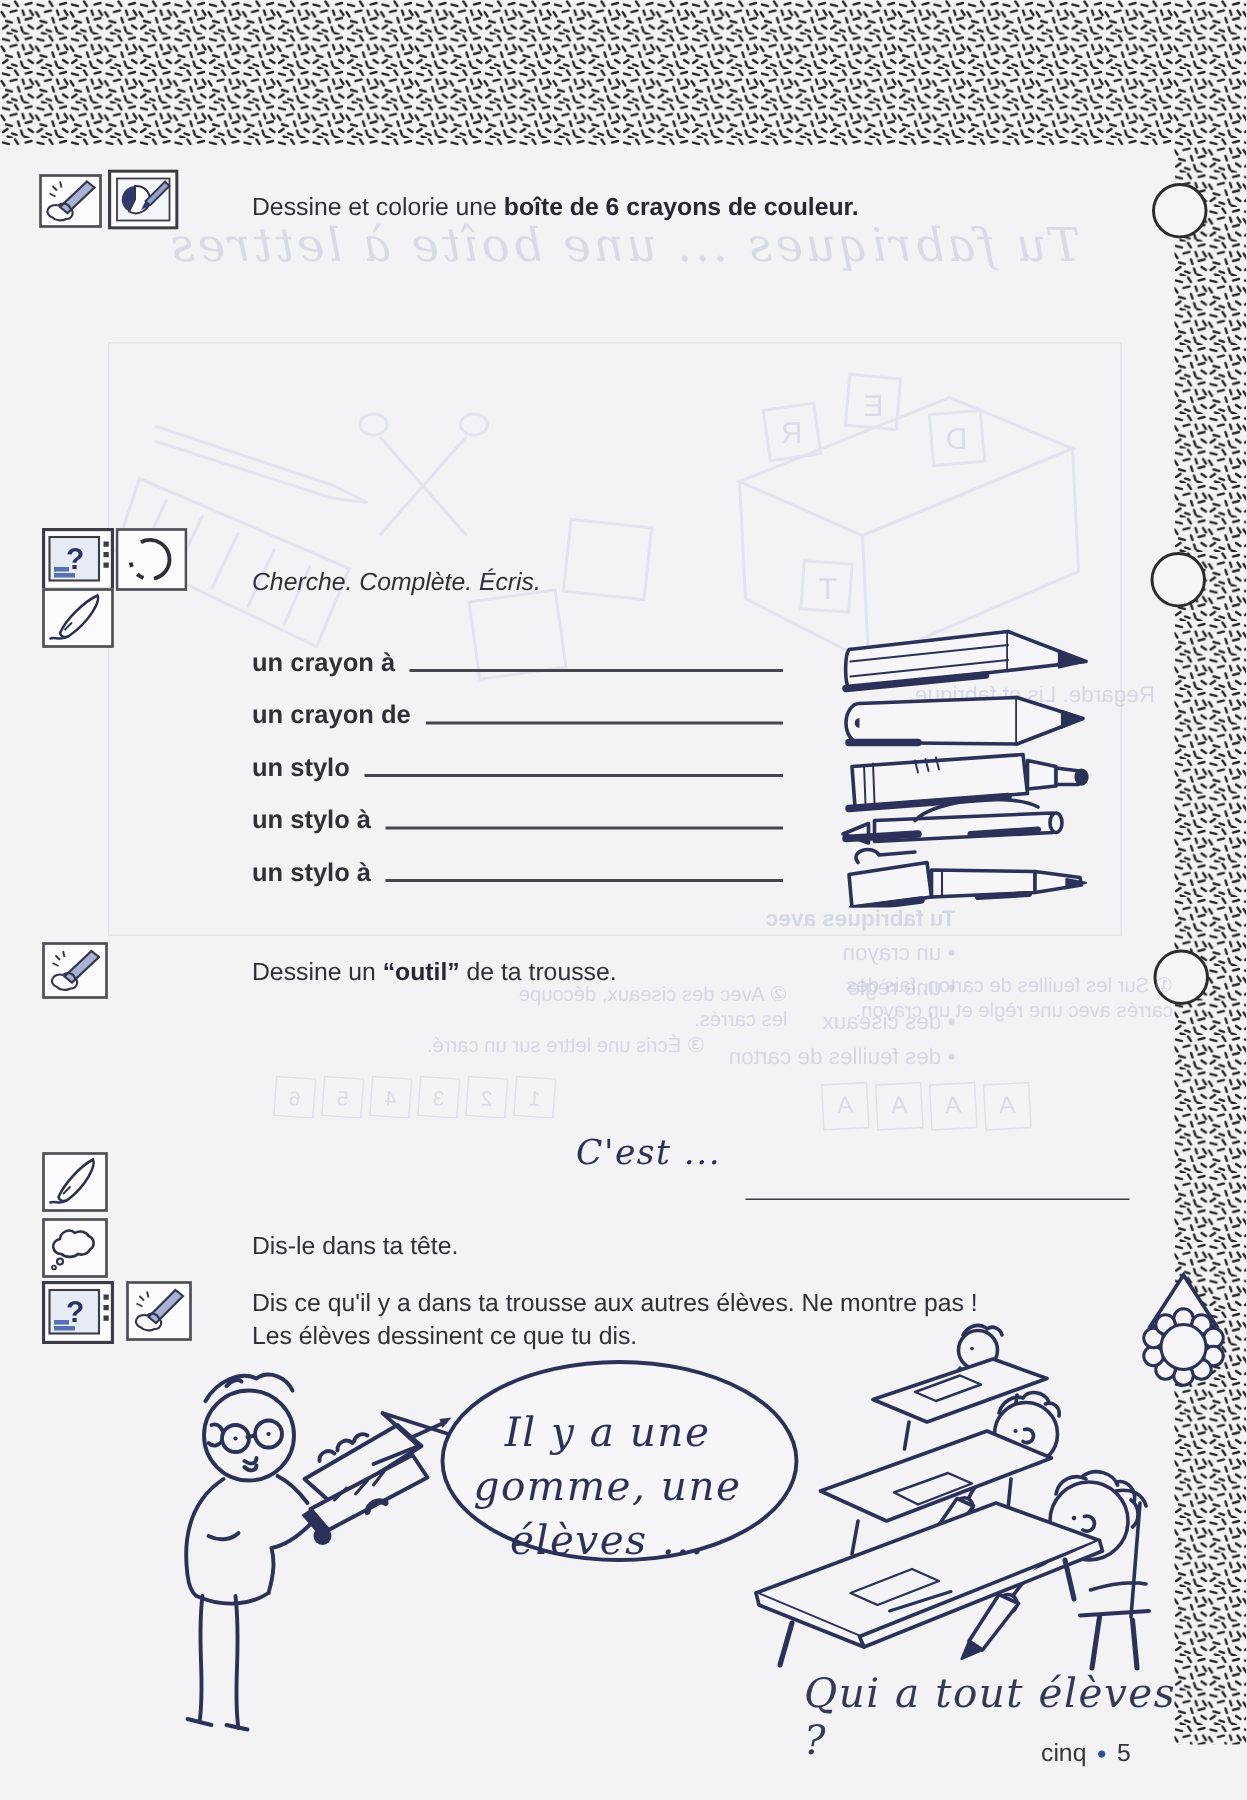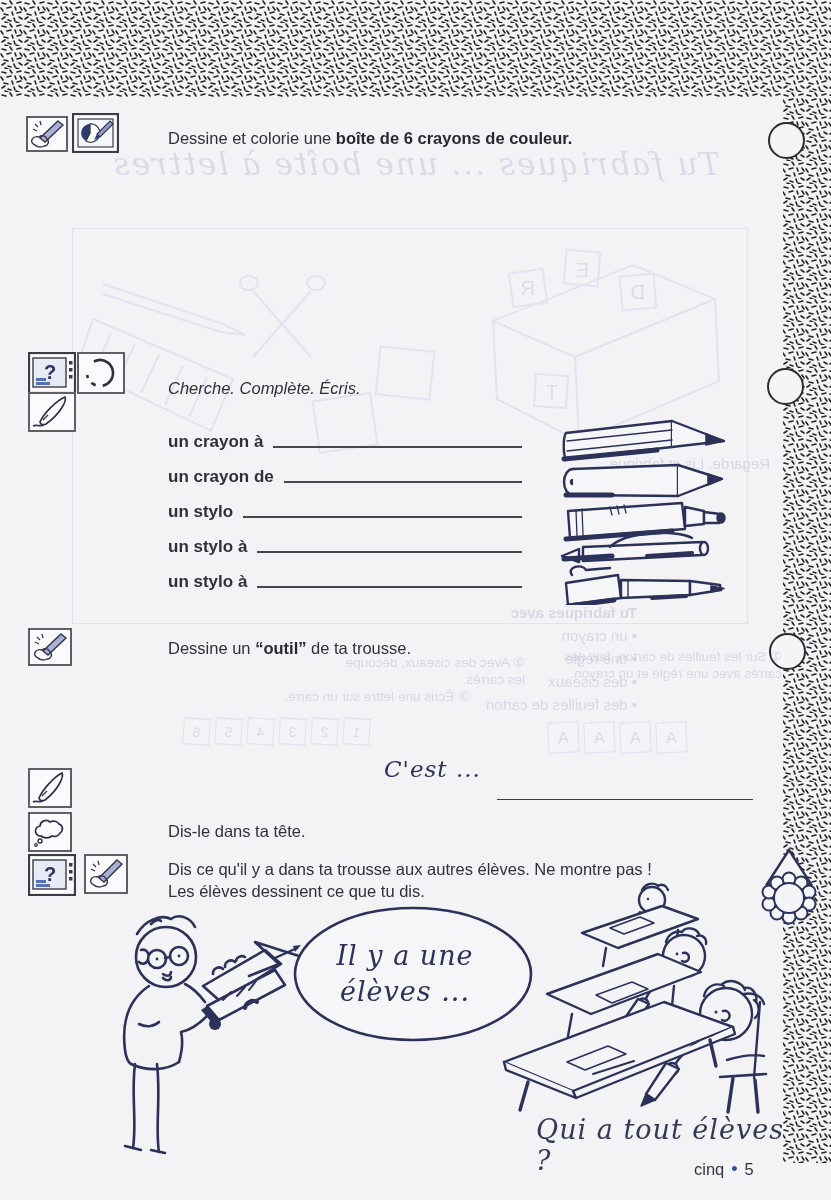--- a/index.html
+++ b/index.html
@@ -393,20 +393,21 @@
       <path d="M150,96 a8,8 0 0 1 12,-6" stroke-width="4"></path>
     </g>
   </svg>
 
   <svg class="speech">
     <ellipse cx="168" cy="76" rx="118" ry="66" fill="#f6f6f9" stroke="#2b3158" stroke-width="2.6"></ellipse>
     <path d="M54,58 L10,44 L34,66 L4,78" fill="none" stroke="#2b3158" stroke-width="2.6" stroke-linejoin="round" stroke-linecap="round"></path>
   </svg>
   <div class="speech-text">
       <div>Il y a une</div>
+      <div>gomme, une</div>
       <div>élèves ...</div>
     </div>
 
   <svg class="abs" style="left:492px;top:876px;" width="305" height="242">
     <g stroke="#2b3158" stroke-width="2.4" stroke-linecap="round" stroke-linejoin="round" fill="none">
 
       <circle cx="160" cy="24" r="13" fill="#f4f4f7"></circle>
       <path d="M150,14 C153,8 160,6 165,9 M166,10 C170,7 175,10 176,14"></path>
       <circle cx="156" cy="23" r="1.2" fill="#2b3158" stroke="none"></circle>
       <path d="M148,36 L138,48 M138,48 L130,58" stroke-width="2.2"></path>

